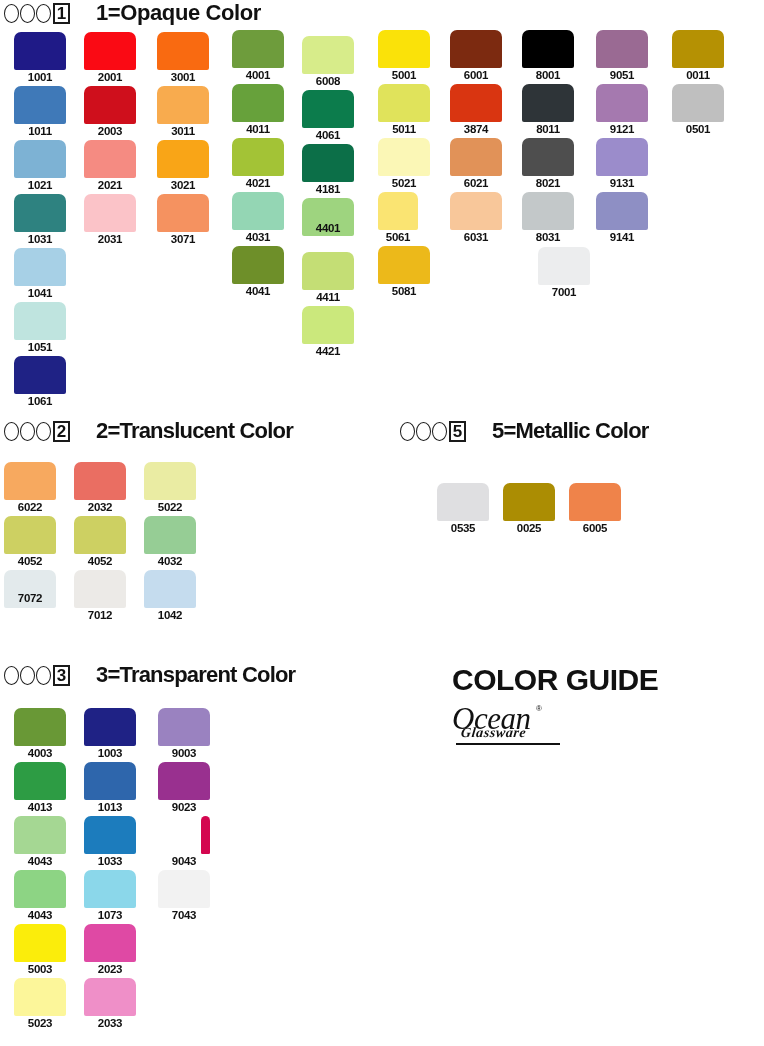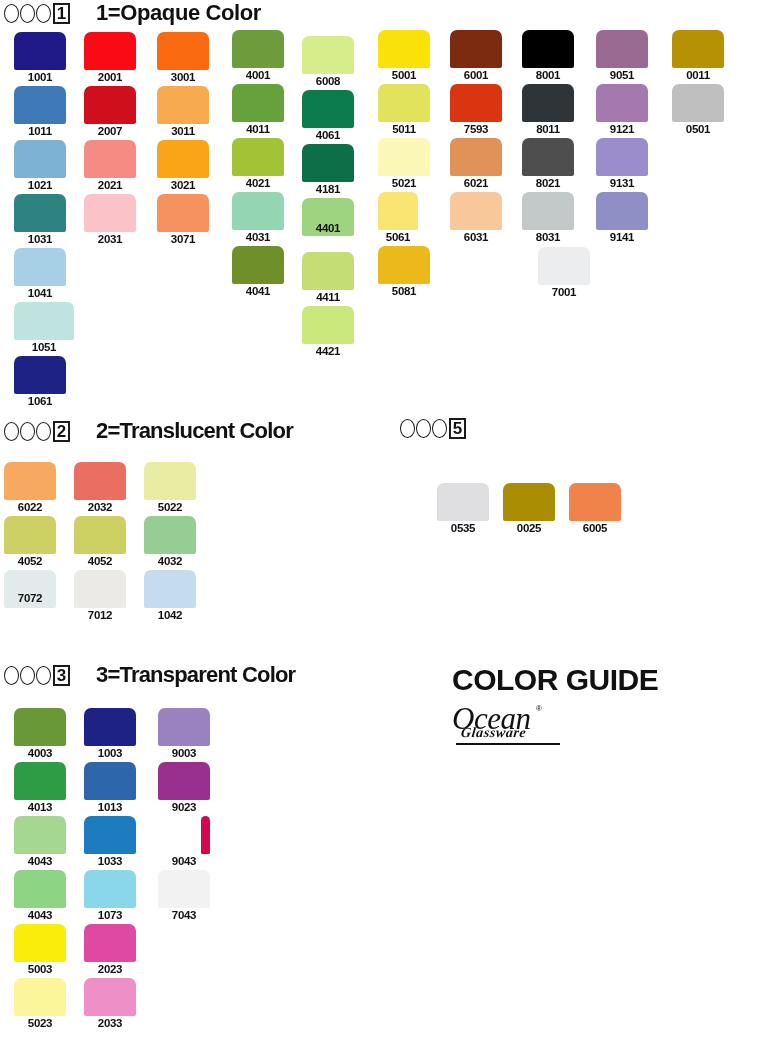--- a/index.html
+++ b/index.html
@@ -151,20 +151,21 @@
   <span class="section-title narrow">2=Translucent Color</span>
 </div>
 
 <div class="section-head" style="left:400px; top:418px;">
   <span class="code-badge">
     <span class="code-o"></span>
     <span class="code-o"></span>
     <span class="code-o"></span>
     <span class="code-n">5</span>
   </span>
+  <span class="section-title narrow">5=Metallic Color</span>
 </div>
 
 <div class="section-head" style="left:4px; top:662px;">
   <span class="code-badge">
     <span class="code-o"></span>
     <span class="code-o"></span>
     <span class="code-o"></span>
     <span class="code-n">3</span>
   </span>
   <span class="section-title narrow">3=Transparent Color</span>
@@ -184,35 +185,35 @@
       <div class="chip-label" style="top: 39px;">1021</div>
     </div>
     <div class="swatch-cell" style="left: 14px; top: 194px; width: 52px; height: 38px;">
       <div class="chip" style="background: rgb(46, 130, 128);"></div>
       <div class="chip-label" style="top: 39px;">1031</div>
     </div>
     <div class="swatch-cell" style="left: 14px; top: 248px; width: 52px; height: 38px;">
       <div class="chip" style="background: rgb(167, 208, 230);"></div>
       <div class="chip-label" style="top: 39px;">1041</div>
     </div>
-    <div class="swatch-cell" style="left: 14px; top: 302px; width: 60px; height: 38px;">
+    <div class="swatch-cell" style="left: 14px; top: 302px; width: 52px; height: 38px;">
       <div class="chip" style="background: rgb(191, 228, 223);"></div>
       <div class="chip-label" style="top: 39px;">1051</div>
     </div>
     <div class="swatch-cell" style="left: 14px; top: 356px; width: 52px; height: 38px;">
       <div class="chip" style="background: rgb(31, 34, 133);"></div>
       <div class="chip-label" style="top: 39px;">1061</div>
     </div>
     <div class="swatch-cell" style="left: 84px; top: 32px; width: 52px; height: 38px;">
       <div class="chip" style="background: rgb(250, 10, 20);"></div>
       <div class="chip-label" style="top: 39px;">2001</div>
     </div>
     <div class="swatch-cell" style="left: 84px; top: 86px; width: 52px; height: 38px;">
       <div class="chip" style="background: rgb(207, 15, 28);"></div>
-      <div class="chip-label" style="top: 39px;">2007</div>
+      <div class="chip-label" style="top: 39px;">2003</div>
     </div>
     <div class="swatch-cell" style="left: 84px; top: 140px; width: 52px; height: 38px; border-radius: 18px;">
       <div class="chip" style="background: rgb(245, 139, 130);"></div>
       <div class="chip-label" style="top: 39px;">2021</div>
     </div>
     <div class="swatch-cell" style="left: 84px; top: 194px; width: 52px; height: 38px; border-radius: 14px;">
       <div class="chip" style="background: rgb(251, 195, 200);"></div>
       <div class="chip-label" style="top: 39px;">2031</div>
     </div>
     <div class="swatch-cell" style="left: 157px; top: 32px; width: 52px; height: 38px;">
@@ -294,21 +295,21 @@
     <div class="swatch-cell" style="left: 378px; top: 246px; width: 52px; height: 38px;">
       <div class="chip" style="background: rgb(236, 185, 26);"></div>
       <div class="chip-label" style="top: 39px;">5081</div>
     </div>
     <div class="swatch-cell" style="left: 450px; top: 30px; width: 52px; height: 38px;">
       <div class="chip" style="background: rgb(124, 42, 16);"></div>
       <div class="chip-label" style="top: 39px;">6001</div>
     </div>
     <div class="swatch-cell" style="left: 450px; top: 84px; width: 52px; height: 38px;">
       <div class="chip" style="background: rgb(217, 53, 17);"></div>
-      <div class="chip-label" style="top: 39px;">7593</div>
+      <div class="chip-label" style="top: 39px;">3874</div>
     </div>
     <div class="swatch-cell" style="left: 450px; top: 138px; width: 52px; height: 38px;">
       <div class="chip" style="background: rgb(225, 146, 88);"></div>
       <div class="chip-label" style="top: 39px;">6021</div>
     </div>
     <div class="swatch-cell" style="left: 450px; top: 192px; width: 52px; height: 38px;">
       <div class="chip" style="background: rgb(248, 199, 154);"></div>
       <div class="chip-label" style="top: 39px;">6031</div>
     </div>
     <div class="swatch-cell" style="left: 522px; top: 30px; width: 52px; height: 38px;">

